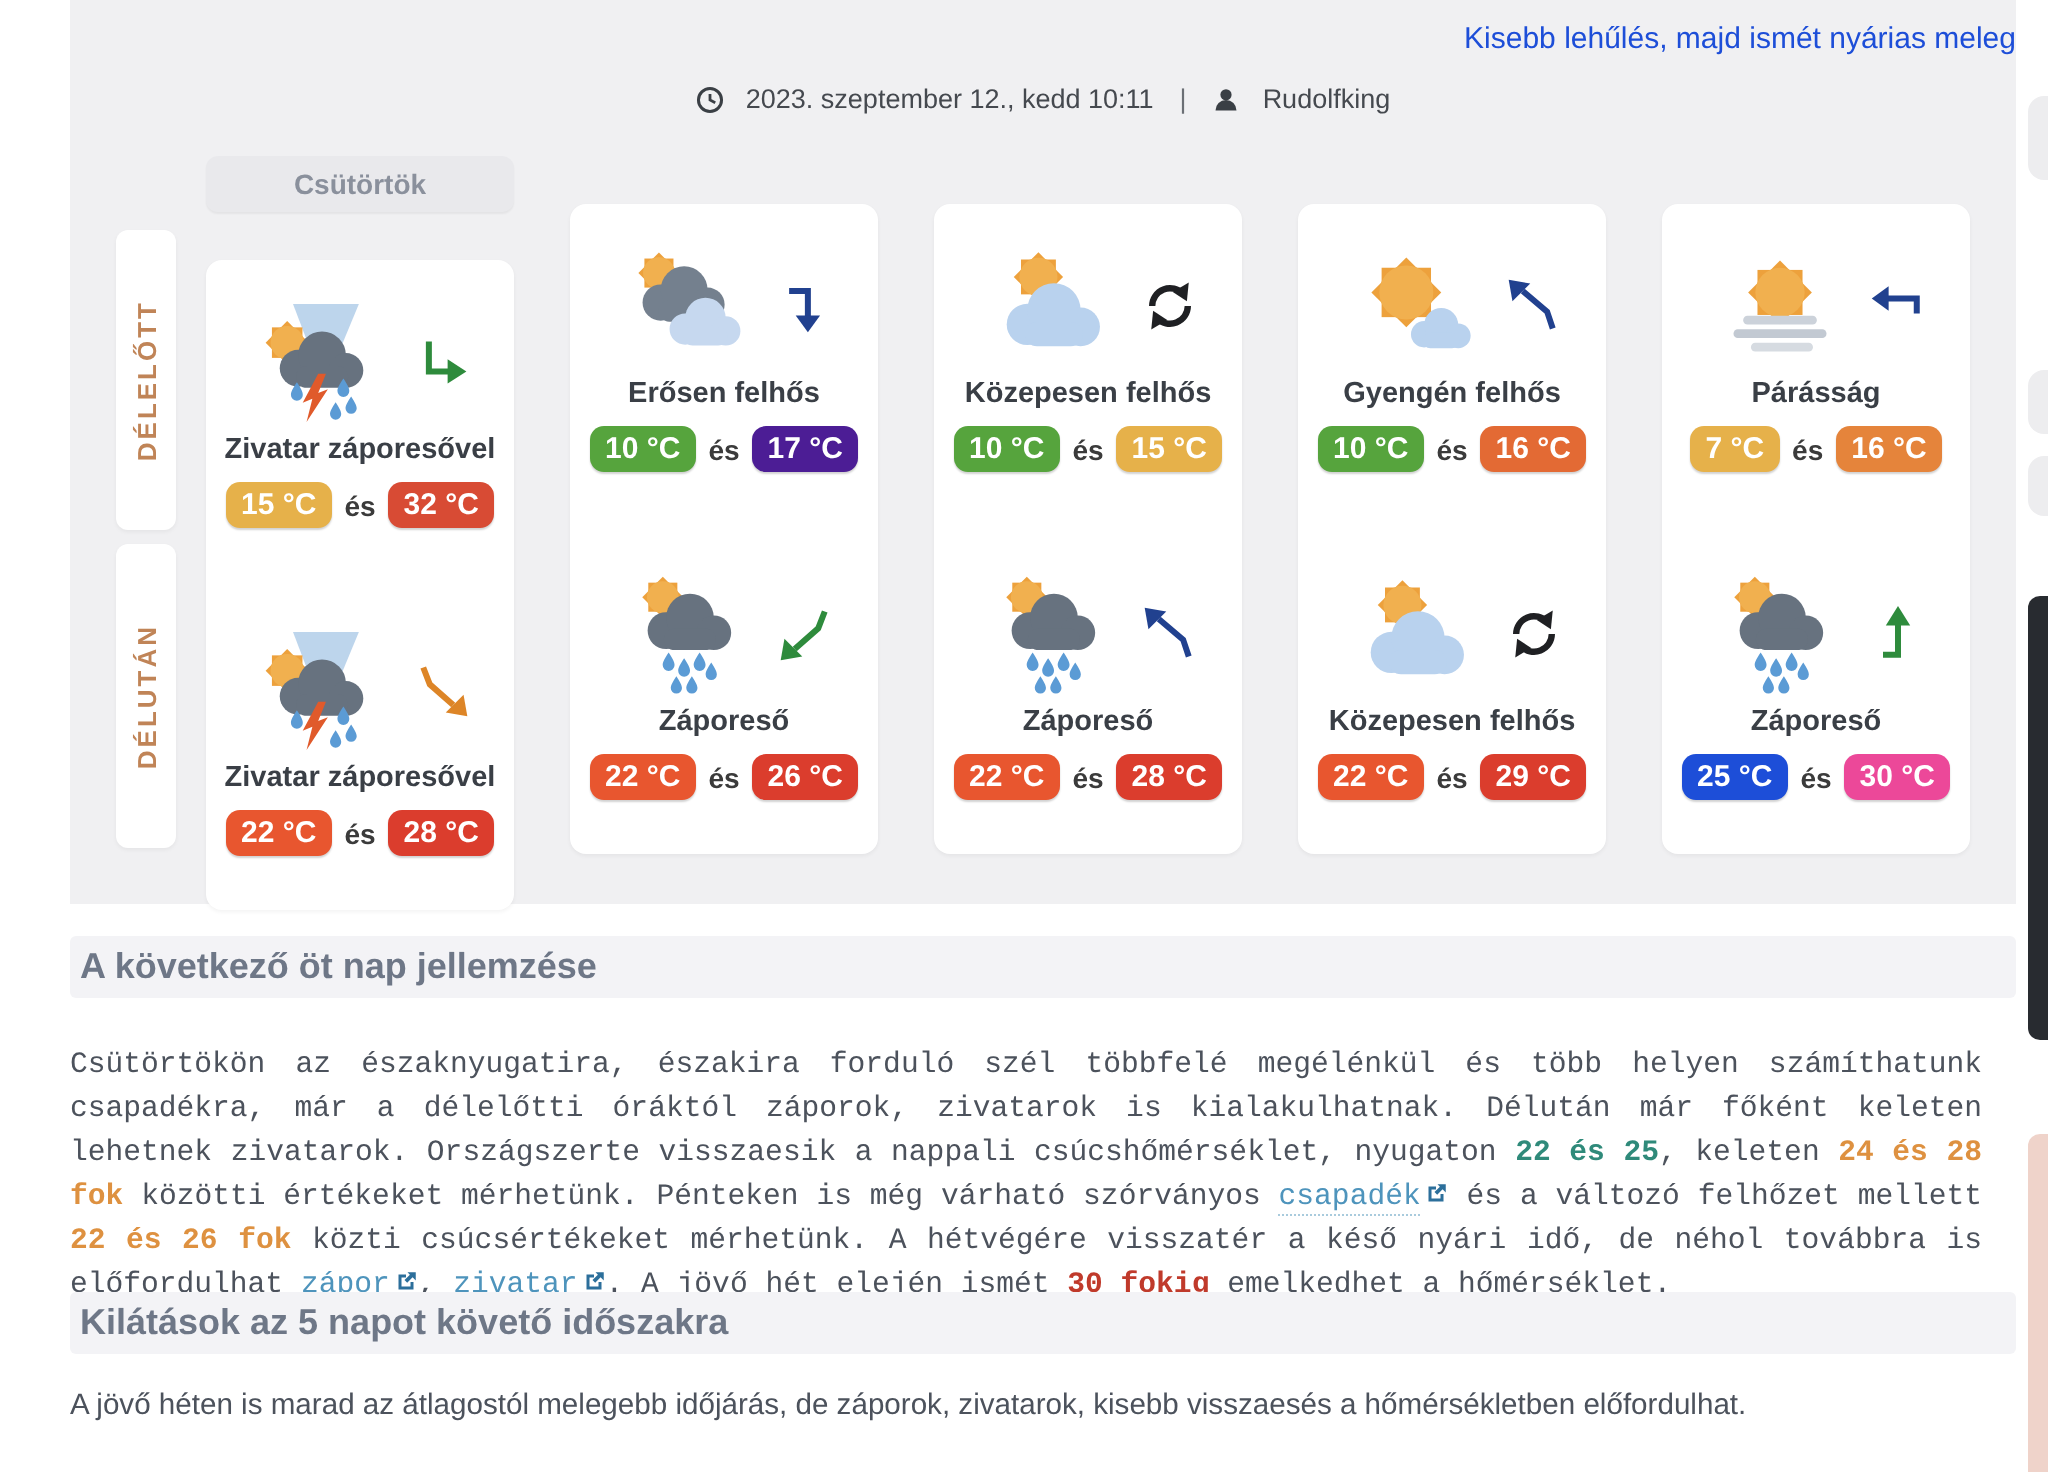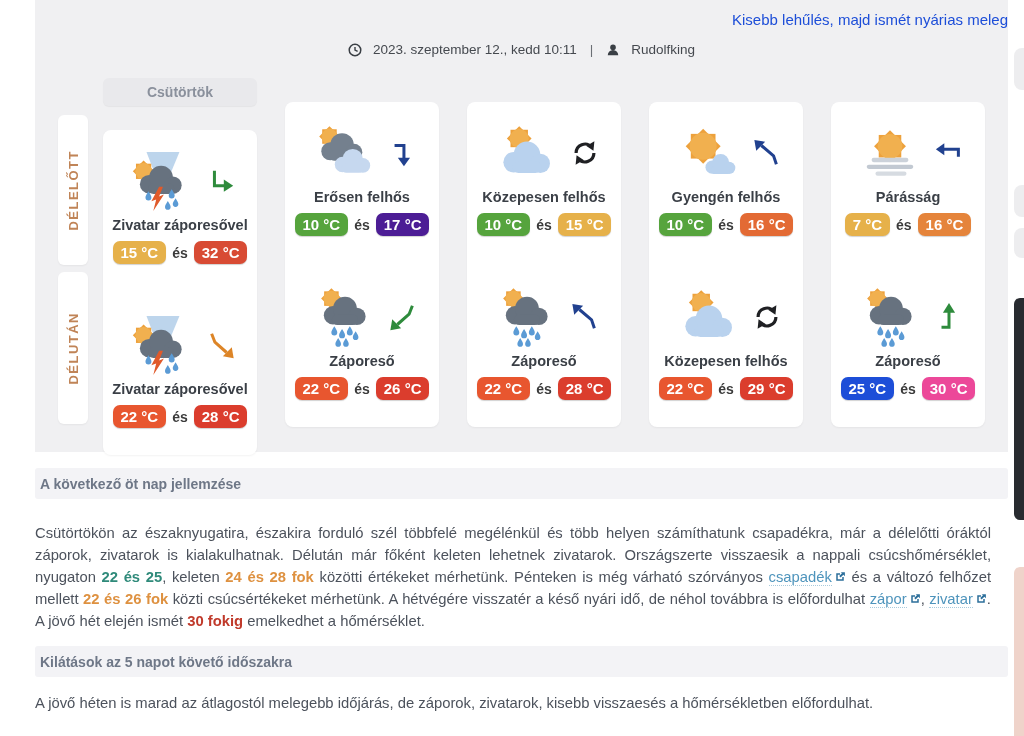--- a/index.html
+++ b/index.html
@@ -32,25 +32,25 @@
          font-size:15px;box-shadow:0 1px 1px rgba(0,0,0,.18);}
   .es{font-size:14px;font-weight:bold;color:#3b3b3b;}
   .rowlabel{position:absolute;left:23px;width:30px;background:#fff;border-radius:6px;
             box-shadow:0 1px 2px rgba(0,0,0,.05);display:flex;align-items:center;justify-content:center;}
   .rowlabel span{writing-mode:vertical-rl;transform:rotate(180deg);font-weight:bold;
                  font-size:13px;color:#c08457;letter-spacing:1.5px;}
   #label-am{top:115px;height:150px;}
   #label-pm{top:272px;height:152px;}
   .sec-heading{position:absolute;left:35px;width:973px;height:31px;background:#f3f3f6;
                border-radius:3px;display:flex;align-items:center;padding-left:5px;
-               box-sizing:border-box;font-weight:bold;font-size:14px;color:#6e7787;}
+               box-sizing:border-box;font-weight:bold;font-size:18px;color:#6e7787;}
   #heading1{top:468px}
   #heading2{top:646px}
   .para{position:absolute;left:35px;width:956px;font-size:14.8px;line-height:22px;color:#4c525c;}
-  #para1{top:522px;text-align:justify;}
+  #para1{top:522px;text-align:justify;font-family:Liberation Mono, monospace;}
   #para2{top:692px;}
   .seg-teal{color:#2f8a7a;font-weight:bold;}
   .seg-orange{color:#de9140;font-weight:bold;}
   .seg-red{color:#c03a2b;font-weight:bold;}
   .seg-link{color:#4e94bc;text-decoration:none;border-bottom:1.5px dotted #a9cbdd;cursor:pointer;}
   .ext-ic{width:12px;height:12px;margin-left:2px;color:#2c6f9b;vertical-align:-1px;}
   .sliver{position:absolute;left:1014px;width:10px;border-radius:8px 0 0 8px;}
   #defs-svg{position:absolute;width:0;height:0;overflow:hidden;}
 </style>
 </head>

